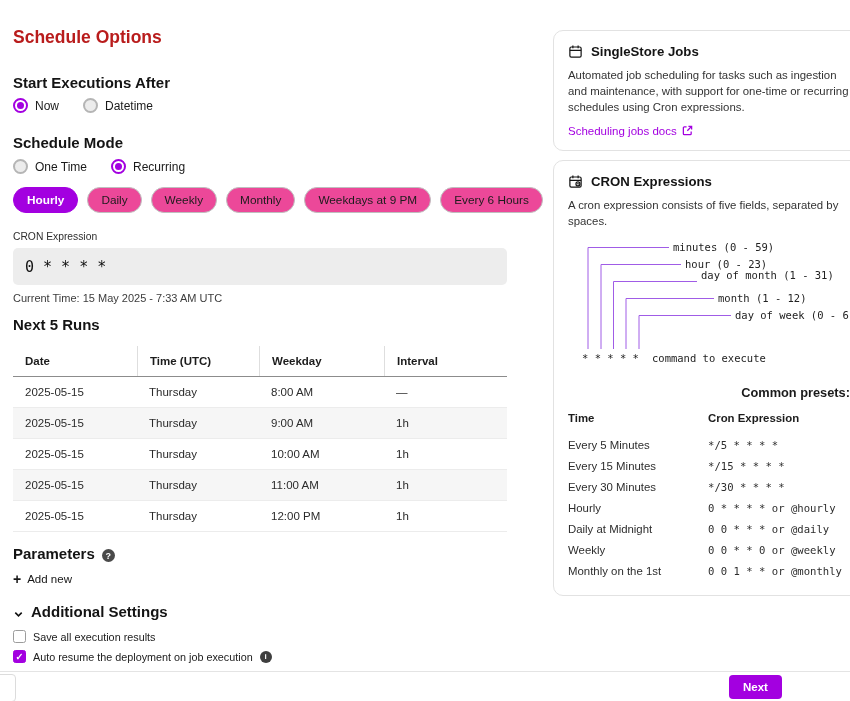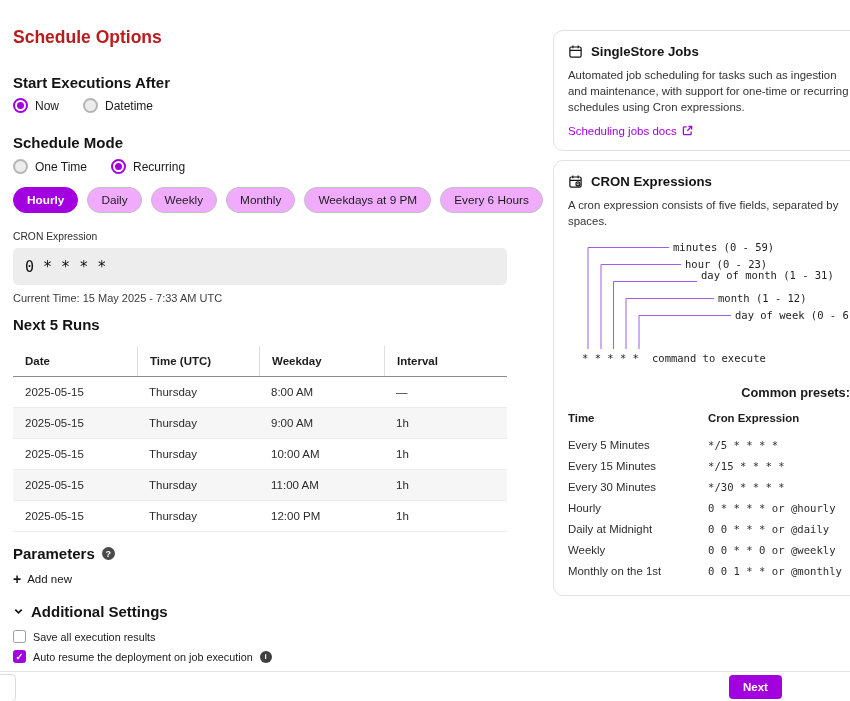--- a/index.html
+++ b/index.html
@@ -16,39 +16,39 @@
 
   .radio-row { display:flex; gap:24px; align-items:center; }
   .radio-opt { display:flex; align-items:flex-end; gap:7px; font-size:12px; cursor:pointer; }
   .radio { width:15px; height:15px; border-radius:50%; box-sizing:border-box; flex:0 0 auto; }
   .radio.sel { border:2px solid var(--accent); position:relative; }
   .radio.sel::after { content:""; position:absolute; inset:2px; border-radius:50%; background:var(--accent); }
   .radio.unsel { border:2px solid #b5b5b5; background:#ececec; }
 
   .chips { display:flex; gap:9px; }
   .chip { border:1px solid #bfbfbf; border-radius:16px; padding:5px 13px; font-size:11.8px;
-          background:#f0abfc; color:#1c1c1c; cursor:pointer; white-space:nowrap; }
+          background:#ec4899; color:#1c1c1c; cursor:pointer; white-space:nowrap; }
   .chip.sel { background:var(--accent); border-color:var(--accent); color:#fff; font-weight:700; }
 
   .cron-label { font-size:10.3px; color:#2e2e2e; }
   .cron-input { width:494px; height:37px; background:#ededed; border:none; border-radius:5px;
                 padding:0 12px; box-sizing:border-box; color:#111;
                 font-family:"DejaVu Sans Mono", monospace; font-size:15px; }
   .current-time { font-size:11px; color:#3c3c3c; }
 
   .runs { width:494px; font-size:11.5px; }
   .runs-header, .runs-row { display:grid; grid-template-columns:124px 122px 125px 123px; }
   .runs-header { border-bottom:1px solid #8c8c8c; }
   .runs-header > div { padding:9px 12px; font-weight:700; color:#1c1c1c; }
   .runs-header > div + div { border-left:1px solid #dedede; }
   .runs-row { border-bottom:1px solid #ececec; }
   .runs-row.alt { background:#f6f6f6; }
   .runs-row > div { padding:9px 12px; color:#2b2b2b; }
 
-  .inline-h { display:flex; align-items:center; gap:7px; }
+  .inline-h { display:flex; align-items:flex-end; gap:7px; }
   .help-badge { width:13px; height:13px; border-radius:50%; background:#4a4a4a; color:#fff;
                 font-size:9px; font-weight:700; display:flex; align-items:center; justify-content:center; }
   .add-new { display:flex; align-items:center; gap:6px; font-size:11.5px; font-weight:500;
              color:#161616; cursor:pointer; }
   .plus { font-size:14px; font-weight:600; line-height:1; }
 
   .cb-row { display:flex; align-items:center; gap:7px; font-size:10.8px; color:#202020; cursor:pointer; }
   .cb { width:13px; height:13px; border:1.5px solid #9c9c9c; border-radius:2.5px;
         box-sizing:border-box; background:#fff; flex:0 0 auto; }
   .cb.checked { background:var(--accent); border-color:var(--accent); display:flex;

